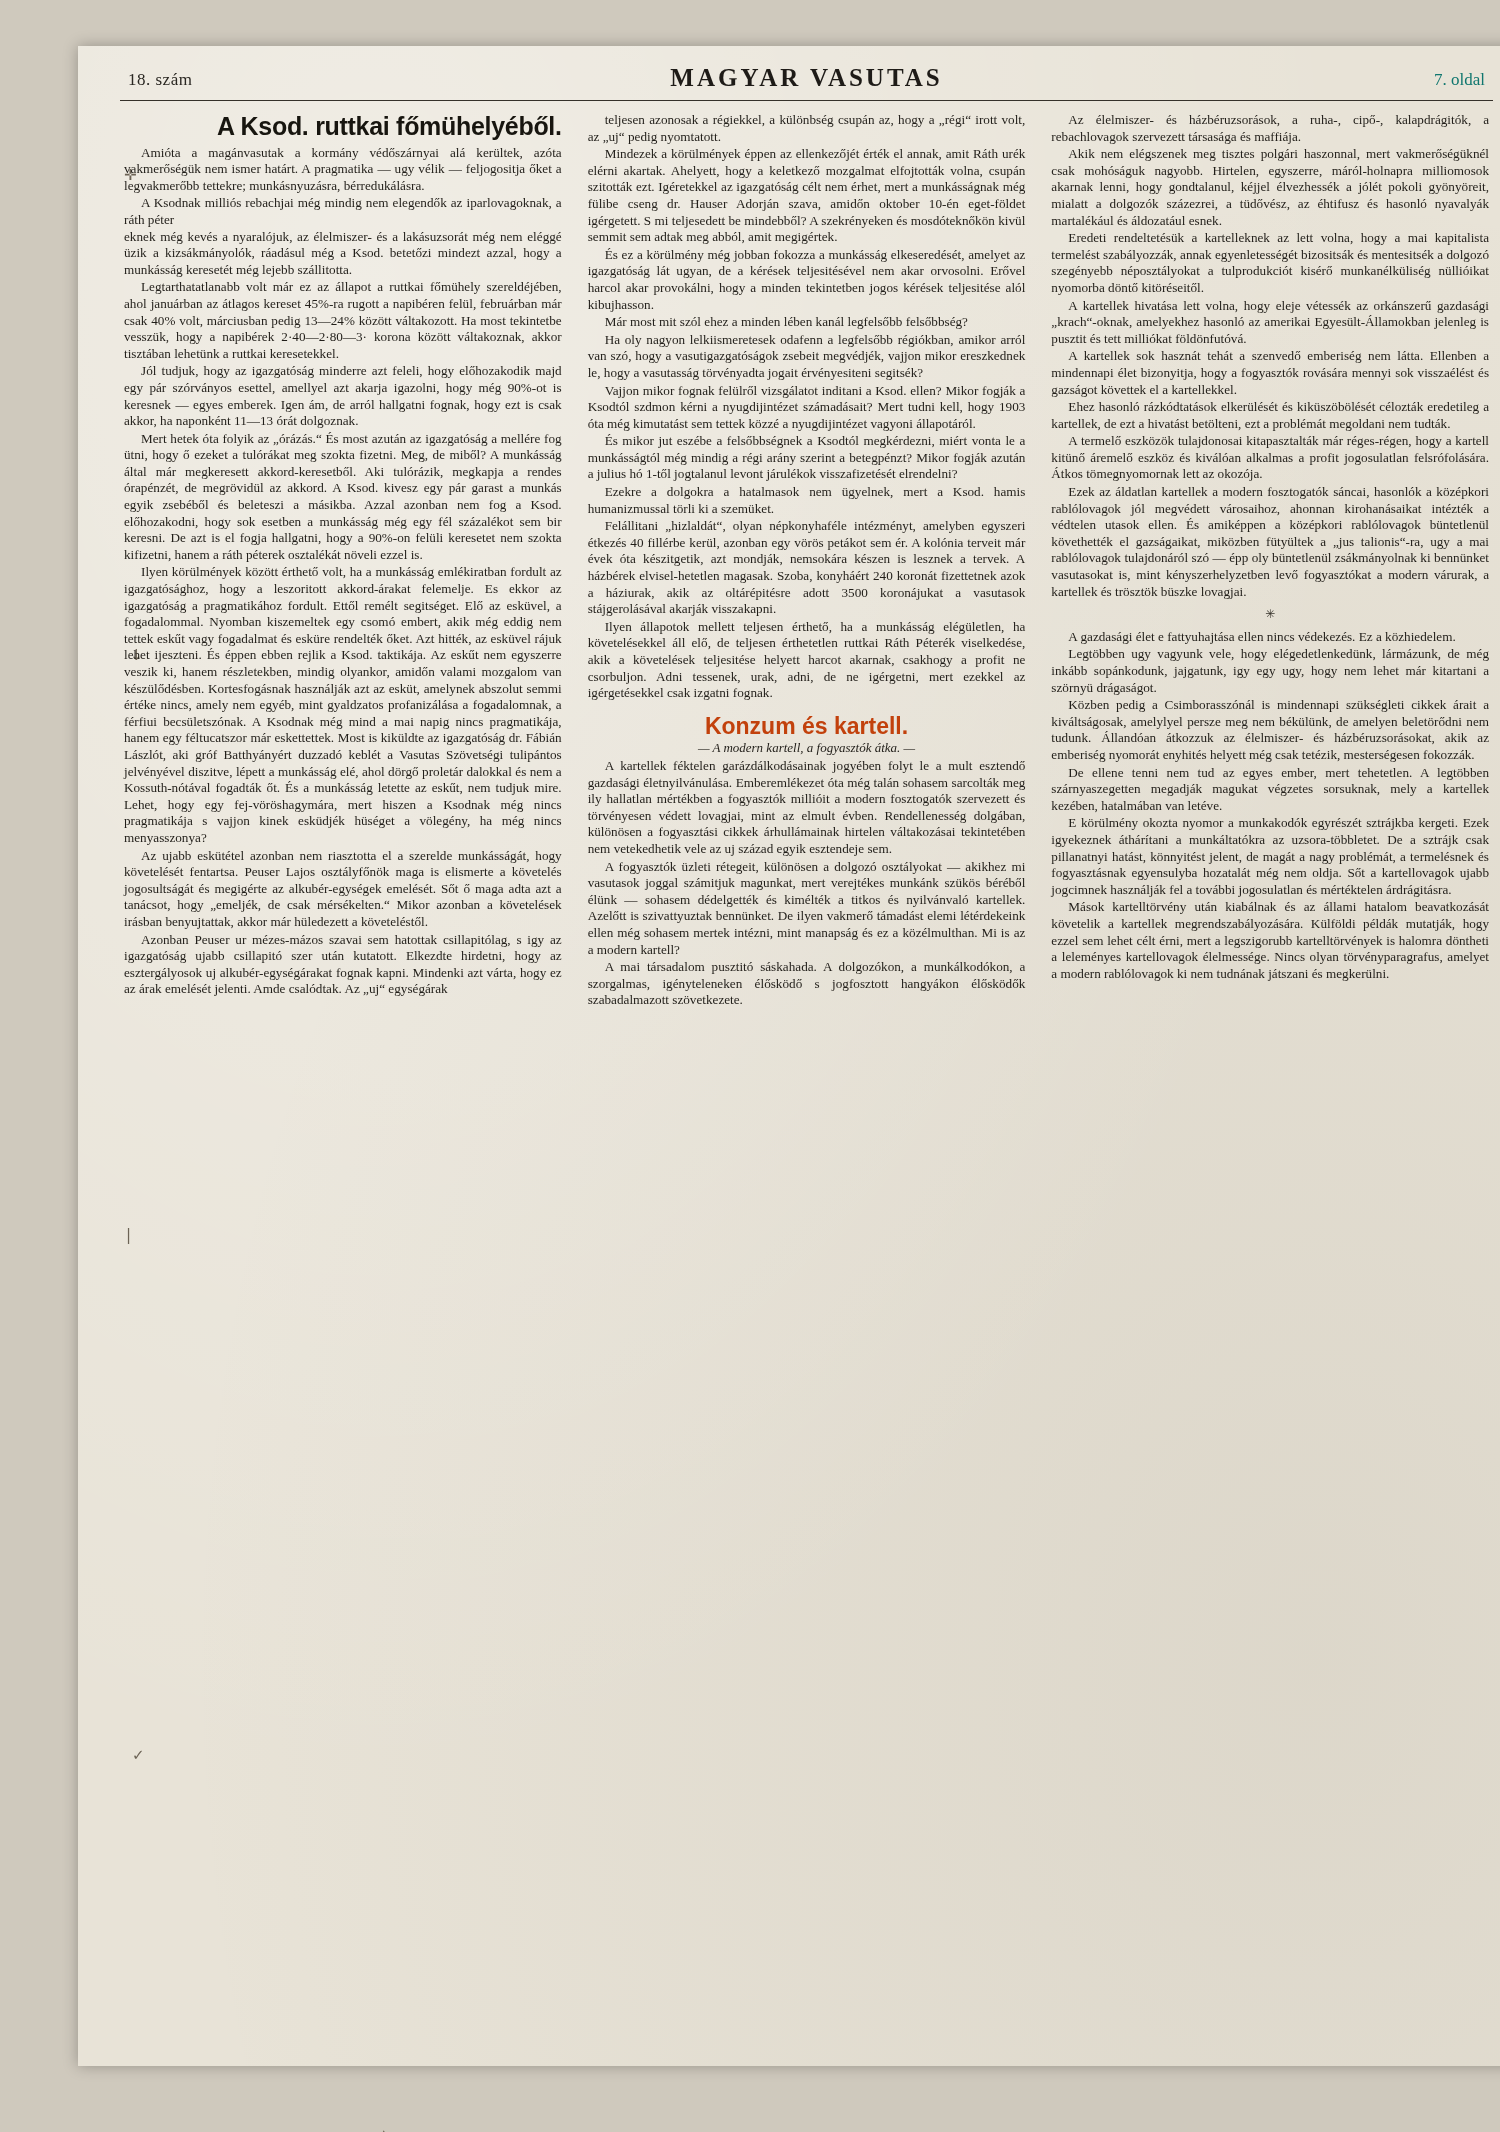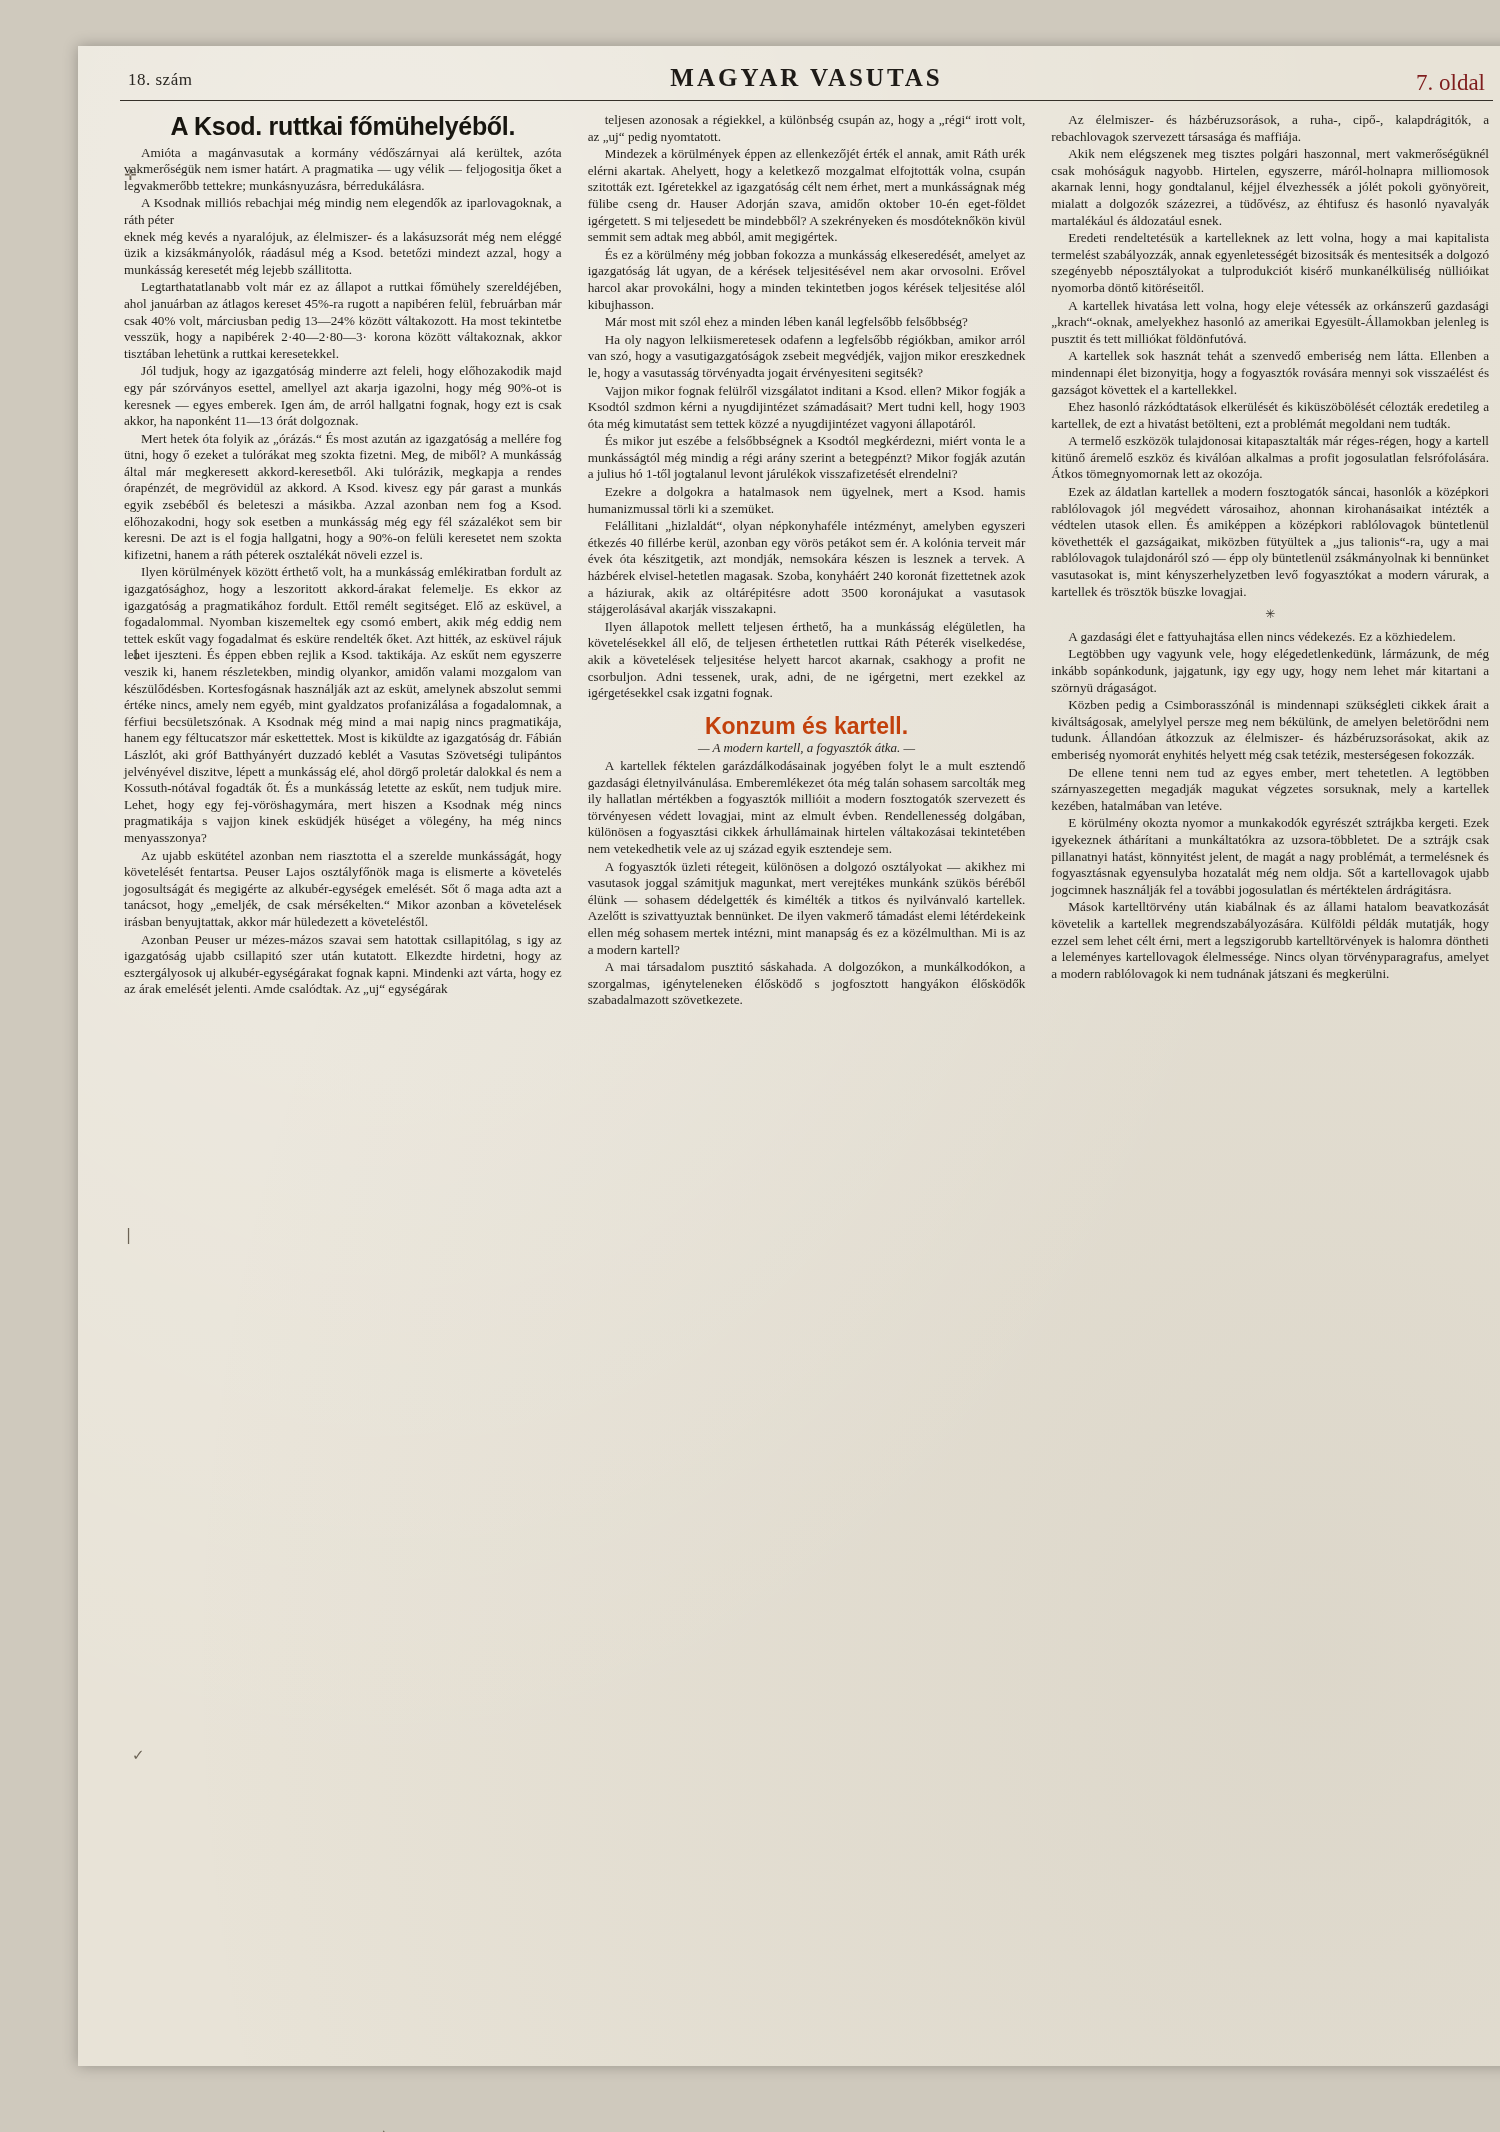--- a/index.html
+++ b/index.html
@@ -61,22 +61,22 @@
     text-align: center;
     font-size: 25px;
     font-weight: bold;
     letter-spacing: 3px;
     color: #1e1b17;
   }
   .mast-right {
     position: absolute;
     right: 8px;
     top: 6px;
-    font-size: 23px;
-    color: #7f1d1d;
+    font-size: 17px;
+    color: #0f766e;
   }
   .rule {
     position: absolute;
     left: 42px;
     right: 42px;
     top: 54px;
     border-top: 1.4px solid #35312a;
   }
   
   .cols {
@@ -101,21 +101,21 @@
   .col p {
     margin: 0 0 1px 0;
     text-indent: 17px;
   }
   .col p.noind { text-indent: 0; }
   h1.article-title {
     font-family: "Liberation Sans", sans-serif;
     font-size: 25px;
     font-weight: bold;
     margin: 6px 0 10px 0;
-    text-align: center;
+    text-align: right;
     letter-spacing: -0.3px;
     color: #17150f;
   }
   h2.section-title {
     font-family: "Liberation Sans", sans-serif;
     font-size: 23px;
     font-weight: bold;
     margin: 16px 0 6px 0;
     text-align: center;
     color: #c2410c;

